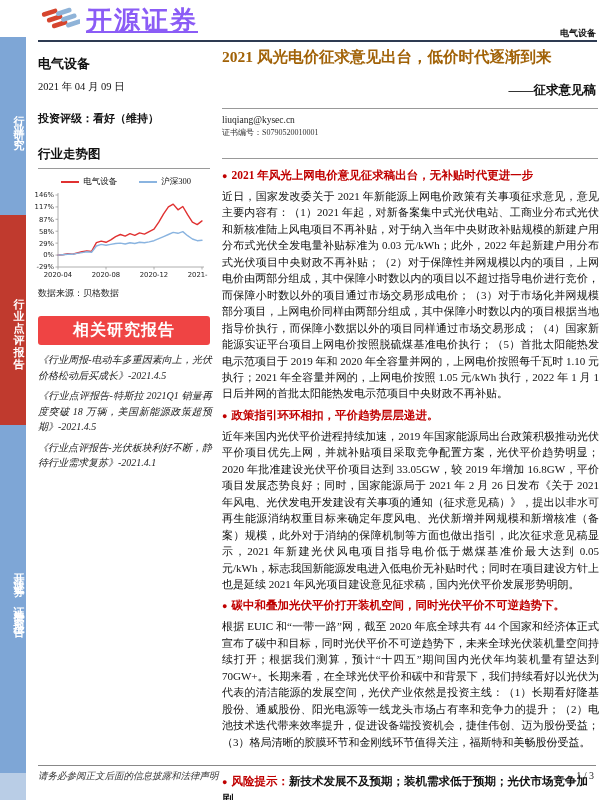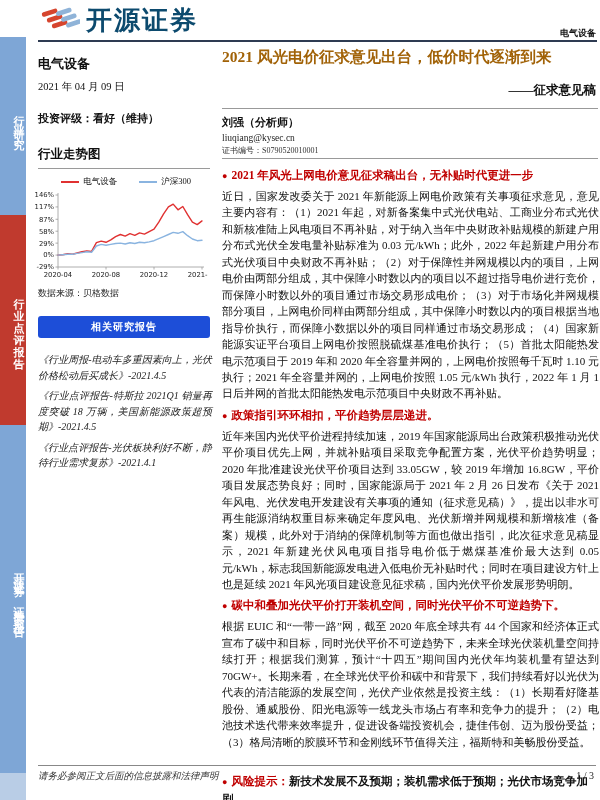--- a/index.html
+++ b/index.html
@@ -20,39 +20,39 @@
     writing-mode:vertical-rl; text-orientation:upright;
     font-size:11px; font-weight:bold; text-align:center;
     font-family:"Liberation Sans","DejaVu Sans",sans-serif;
   }
   .sb-label-1 { top:52px;  height:140px; letter-spacing:8px; }
   .sb-label-2 { top:240px; height:170px; letter-spacing:12px; }
   .sb-label-3 { top:483px; height:220px; letter-spacing:4px; }
   
   .logo-row { position:absolute; left:40px; top:3px; height:34px; display:flex; align-items:center; }
   .logo-mark { width:40px; height:32px; margin-right:6px; }
-  .logo-text { font-size:26px; font-weight:bold; color:#0c4a6e; letter-spacing:2px;
-               font-family:"Liberation Sans","DejaVu Sans",sans-serif; }
+  .logo-text { font-size:26px; font-weight:bold; color:#8b5cf6; letter-spacing:2px;
+               font-family:"Liberation Sans","DejaVu Sans",sans-serif;text-decoration:underline; }
   .top-right-label { position:absolute; right:4px; top:27px; font-size:9px; font-weight:bold; color:#111; }
   .top-rule { position:absolute; left:38px; right:3px; top:40px; height:2px; background:#2e3b52; }
   
   .industry { position:absolute; left:38px; top:55px; font-size:13px; font-weight:bold; }
   .date { position:absolute; left:38px; top:80px; font-size:10.5px; }
   .rating { position:absolute; left:38px; top:111px; font-size:11px; font-weight:bold; }
   .chart-title { position:absolute; left:38px; top:146px; font-size:12.5px; font-weight:bold; }
   .left-rule { position:absolute; left:38px; width:172px; top:168px; height:1px; background:#9a9a9a; }
   .legend { position:absolute; left:38px; top:176px; width:176px; display:flex; justify-content:center; gap:22px; }
   .legend-item { display:flex; align-items:center; gap:4px; font-size:8.5px; color:#111; }
   .legend-swatch { display:inline-block; width:18px; height:0; border-top:2px solid #000; }
   #trend-svg { position:absolute; left:32px; top:190px; }
   .ytick { font-size:6.8px; text-anchor:end; fill:#222; font-family:"DejaVu Sans",sans-serif; }
   .xtick { font-size:6.8px; text-anchor:middle; fill:#222; font-family:"DejaVu Sans",sans-serif; }
   .chart-source { position:absolute; left:38px; top:287px; font-size:9px; color:#222; }
-  .related-box { position:absolute; left:38px; top:316px; width:172px; height:22px;
-    background:#1d4ed8; border-radius:3px; color:#fff; font-size:10px; font-weight:bold;
+  .related-box { position:absolute; left:38px; top:316px; width:172px; height:29px;
+    background:#ef4444; border-radius:3px; color:#fff; font-size:16px; font-weight:bold;
     display:flex; align-items:center; justify-content:center; letter-spacing:1px; }
   .related-list { position:absolute; left:38px; top:352px; width:174px; }
   .related-item { font-size:10px; font-style:italic; color:#222; line-height:15.5px;
     text-align:justify; margin-bottom:5px; }
   
   .title { position:absolute; left:222px; top:47px; width:377px; font-size:15.5px; font-weight:bold; color:#a16207; }
   .subtitle { position:absolute; left:222px; top:82px; width:374px; text-align:right; font-size:12.5px; font-weight:bold; }
   .rule-r1 { position:absolute; left:222px; width:376px; top:108px; height:1px; background:#999; }
   .analysts { position:absolute; left:222px; top:115px; width:376px; display:flex; }
   .analyst { width:140px; margin-right:18px; }
@@ -156,21 +156,20 @@
     <div class="related-item">《行业点评报告-特斯拉 2021Q1 销量再度突破 18 万辆，美国新能源政策超预期》-2021.4.5</div>
     <div class="related-item">《行业点评报告-光伏板块利好不断，静待行业需求复苏》-2021.4.1</div>
   </div>
 
   <div class="title">2021 风光电价征求意见出台，低价时代逐渐到来</div>
   <div class="subtitle">——征求意见稿</div>
   <div class="rule-r1"></div>
 
   <div class="analysts">
     <div class="analyst">
-      <div class="analyst-name">刘强（分析师）</div>
       <div class="analyst-email">liuqiang@kysec.cn</div>
       <div class="analyst-cert"><span>证书编号：</span><span>S0790520010001</span></div>
     </div>
   </div>
   <div class="rule-r2"></div>
 
   <div class="body-col">
     <div class="sec-heading">
       <span class="bullet">●</span><span>2021 年风光上网电价意见征求稿出台，无补贴时代更进一步</span>
     </div>

